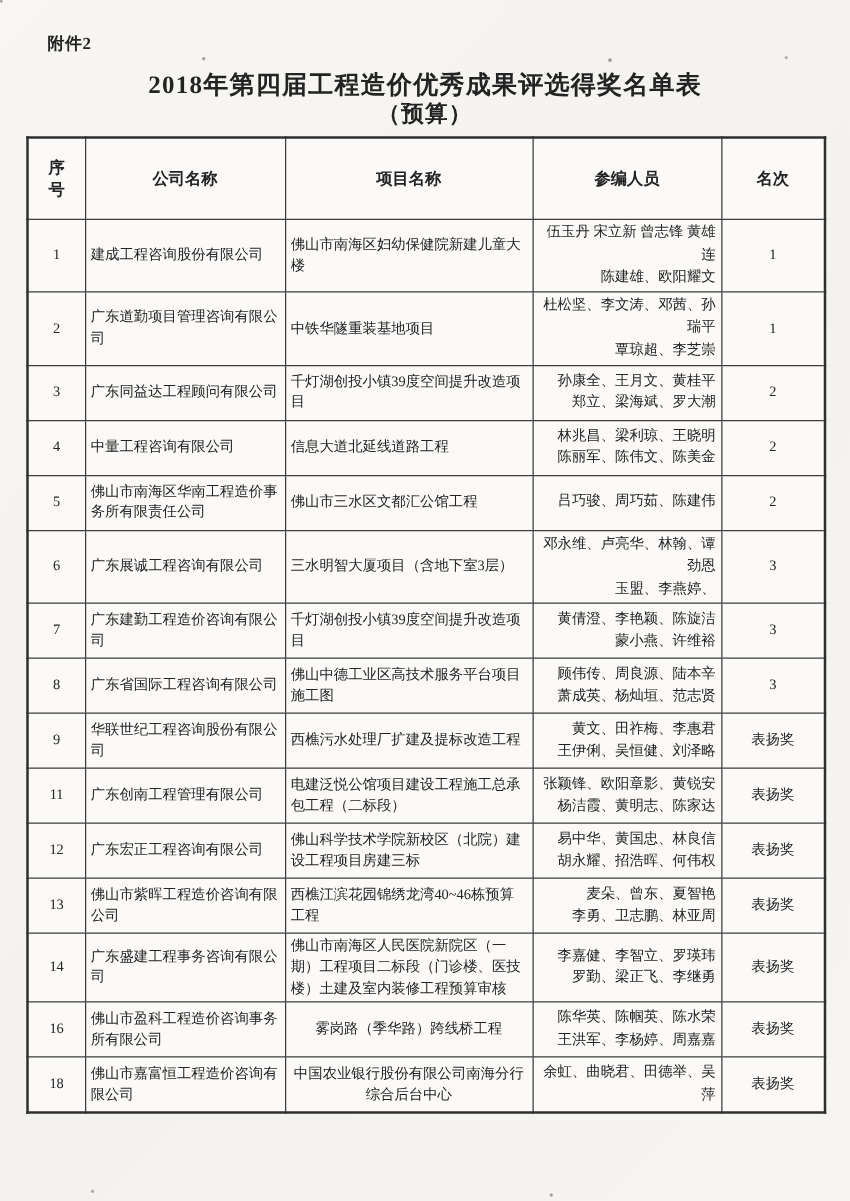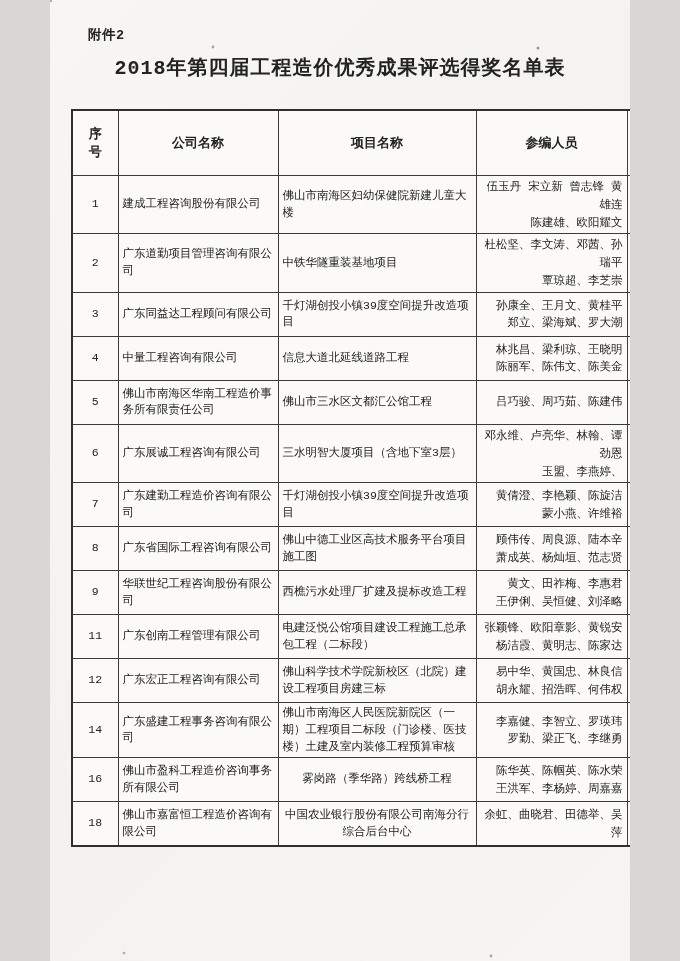--- a/index.html
+++ b/index.html
@@ -1,19 +1,19 @@
 <!DOCTYPE html>
 <html><head>
 <meta charset="utf-8">
 <style>
   html,body{margin:0;padding:0;background:#d8d7d4;}
   .page{
-    position:relative;width:580px;height:961px;margin:0 auto;
+    position:relative;width:680px;height:961px;margin:0 auto;
     background:linear-gradient(135deg,#f7f6f3 0%,#f3f2ee 55%,#f6f5f2 100%);
-    font-family:Liberation Mono, monospace;color:#232323;
+    font-family:Liberation Serif, serif;color:#232323;
     overflow:hidden;box-sizing:border-box;
   }
   .attachment{position:absolute;top:26px;left:38px;font-size:13.5px;font-weight:700;letter-spacing:.5px;}
   .title{position:absolute;top:54px;left:0;width:100%;text-align:center;margin:0;
     font-size:20px;font-weight:700;letter-spacing:1px;}
   .subtitle{position:absolute;top:79px;left:0;width:100%;text-align:center;
     font-size:18px;font-weight:700;letter-spacing:1px;}
   table.award{
     position:absolute;top:109px;left:21px;width:638px;
     border-collapse:collapse;table-layout:fixed;
@@ -33,20 +33,21 @@
                628px 45px 0 .3px #b0ada5,79px 253px 0 .3px #b3b0a8,
                440px 955px 0 .4px #a7a49c,73px 952px 0 .3px #b0ada5;}
 </style>
 </head>
 <body>
 
 <div class="page">
   <div class="specks"></div>
   <div class="attachment">附件2</div>
   <h1 class="title">2018年第四届工程造价优秀成果评选得奖名单表</h1>
+  <div class="subtitle">（预算）</div>
 
   <table class="award">
     <colgroup id="cols">
         <col style="width: 46px;">
         <col style="width: 160px;">
         <col style="width: 198px;">
         <col style="width: 151px;">
         <col style="width: 83px;">
       </colgroup>
     <thead>
@@ -162,20 +163,30 @@
           <td class="no">12</td>
           <td class="company">广东宏正工程咨询有限公司</td>
           <td class="project">佛山科学技术学院新校区（北院）建设工程项目房建三标</td>
           <td class="members">
             <div>易中华、黄国忠、林良信</div>
             <div>胡永耀、招浩晖、何伟权</div>
           </td>
           <td class="rank">表扬奖</td>
         </tr>
         <tr class="data-row">
+          <td class="no">13</td>
+          <td class="company">佛山市紫晖工程造价咨询有限公司</td>
+          <td class="project">西樵江滨花园锦绣龙湾40~46栋预算工程</td>
+          <td class="members">
+            <div>麦朵、曾东、夏智艳</div>
+            <div>李勇、卫志鹏、林亚周</div>
+          </td>
+          <td class="rank">表扬奖</td>
+        </tr>
+        <tr class="data-row">
           <td class="no">14</td>
           <td class="company">广东盛建工程事务咨询有限公司</td>
           <td class="project">佛山市南海区人民医院新院区（一期）工程项目二标段（门诊楼、医技楼）土建及室内装修工程预算审核</td>
           <td class="members">
             <div>李嘉健、李智立、罗瑛玮</div>
             <div>罗勤、梁正飞、李继勇</div>
           </td>
           <td class="rank">表扬奖</td>
         </tr>
         <tr class="data-row">

